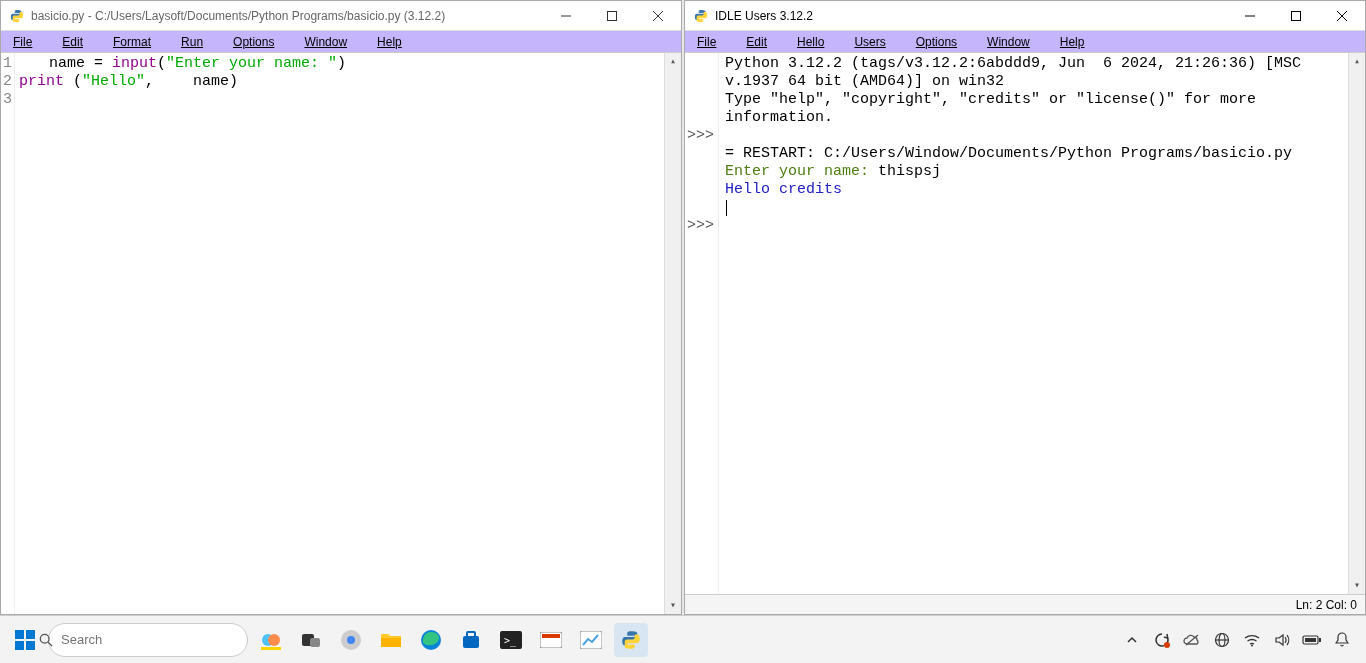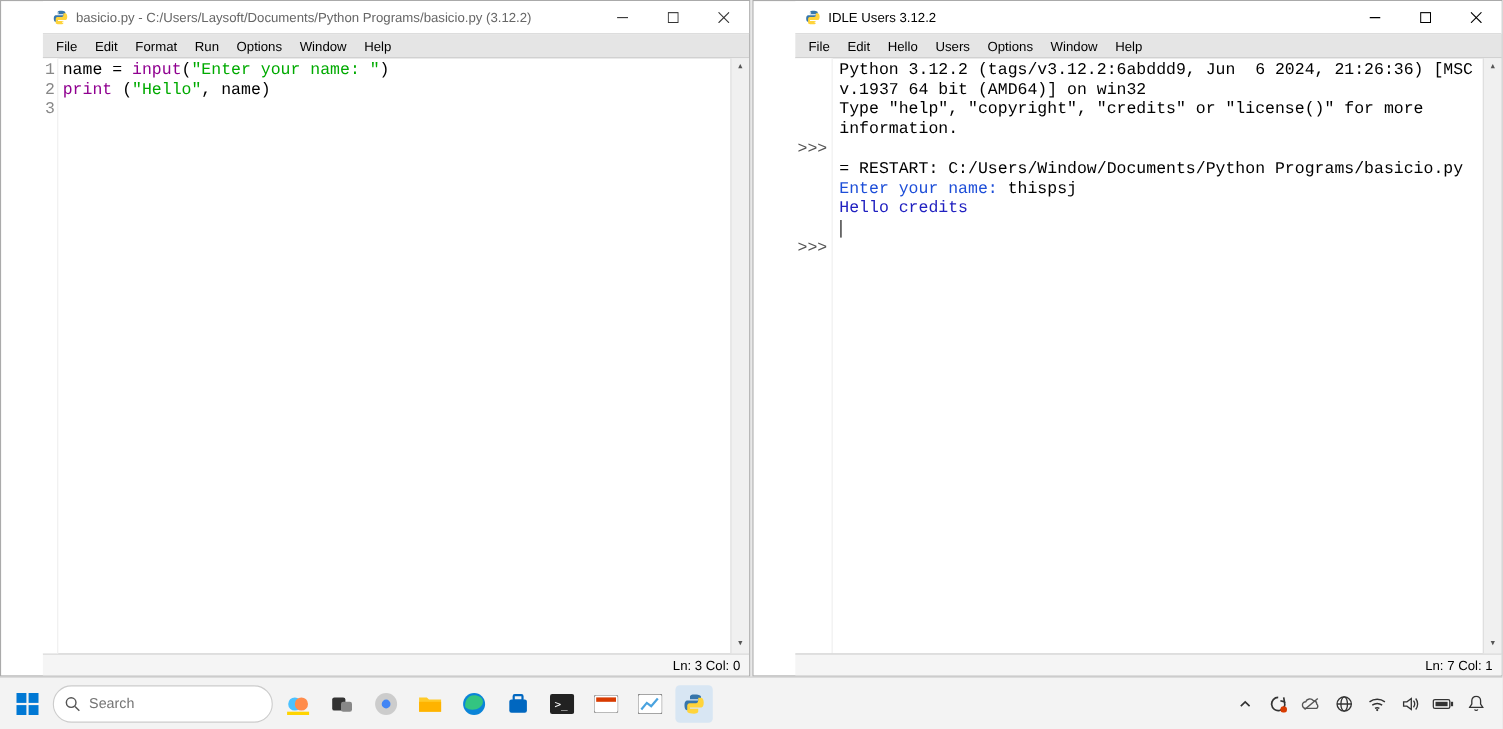--- a/index.html
+++ b/index.html
@@ -1,60 +1,60 @@
 <!DOCTYPE html>
 <html><head>
 <meta charset="utf-8">
 <style>
 * { margin:0; padding:0; box-sizing:border-box; }
 body { font-family:"Segoe UI",Tahoma,sans-serif; font-size:12px; background:#e8e8e8; width:1366px; height:663px; overflow:hidden; position:relative; }
 .desktop { width:100%; height:100%; display:flex; flex-direction:column; }
 .windows-area { flex:1; display:flex; gap:2px; }
 
 
-.window { flex:1; background:#fff; border:1px solid #aaa; display:flex; flex-direction:column; position:relative;padding-left:38px; }
+.window { flex:1; background:#fff; border:1px solid #aaa; display:flex; flex-direction:column; position:relative; }
 .titlebar { height:30px; display:flex; align-items:center; background:#fff; border-bottom:1px solid #ddd; }
 .titlebar-icon { width:16px; height:16px; margin:0 6px 0 8px; display:inline-flex; align-items:center; justify-content:center; }
 .titlebar-text { flex:1; font-size:12px; color:#666; white-space:nowrap; overflow:hidden; }
 .window.active .titlebar-text { color:#000; }
 .win-btns { display:flex; height:100%; }
 .win-btn { width:46px; display:flex; align-items:center; justify-content:center; color:#333; font-size:12px; cursor:default; }
 
 
-.menubar { height:22px; display:flex; align-items:center; background:#e5e5e5; border-bottom:1px solid #ccc; padding:0 4px; gap:0; font-size:12px;}
+.menubar { height:22px; display:flex; align-items:center; background:#c4b5fd; border-bottom:1px solid #ccc; padding:0 4px; gap:14px; font-size:12px;text-decoration:underline;}
 .menu-item { padding:2px 8px; cursor:default; }
 
 
 .editor-body { flex:1; display:flex; font-family:"Courier New",monospace; font-size:15px; line-height:18px; position:relative; }
 .gutter { width:14px; text-align:right; color:#888; padding:2px 2px 0 0; background:#fff; border-right:1px solid #eee; user-select:none;}
 .code { flex:1; padding:2px 0 0 4px; white-space:pre; }
-.tok-name { color:#000; }
+.tok-name { color:#000;margin-left:30px; }
 .tok-op { color:#000; }
 .tok-builtin { color:#900090; }
 .tok-str { color:#00aa00; }
 .scrollbar-v { width:17px; background:#f0f0f0; border-left:1px solid #ddd; position:relative;}
 .scroll-arrow { height:17px; display:flex; align-items:center; justify-content:center; color:#555; font-size:10px;}
 .statusbar { height:20px; border-top:1px solid #ccc; display:flex; align-items:center; justify-content:flex-end; padding:0 8px; font-size:12px; color:#000; background:#f5f5f5;}
 
 
 .shell-body { flex:1; display:flex; font-family:"Courier New",monospace; font-size:15px; line-height:18px; }
 .shell-gutter { width:34px; padding:2px 4px 0 0; text-align:right; color:#555; background:#fff; border-right:1px solid #eee; white-space:pre; user-select:none; }
 .shell-text { flex:1; padding:2px 2px 0 6px; white-space:pre-wrap; }
 .sh-banner { color:#000; }
 .sh-restart { color:#000; }
-.sh-prompt-text { color:#1d4ed8; }
+.sh-prompt-text { color:#4d7c0f; }
 .sh-output { color:#2020c0; }
 .cursor-line { display:inline-block; width:1px; height:16px; background:#000; vertical-align:text-bottom; margin-left:1px;}
 
 
 .taskbar { height:48px; background:#f3f3f3; border-top:1px solid #ccc; display:flex; align-items:center; padding:0 8px; gap:6px;}
 .tb-group { display:flex; align-items:center; gap:6px; }
 .tb-spacer { flex:1; }
 .tb-icon { width:34px; height:34px; display:flex; align-items:center; justify-content:center; border-radius:4px; }
-.search-pill { width:200px; height:34px; background:#fff; border:1px solid #ccc; border-radius:18px; display:flex; align-items:center; padding:0 10px; gap:8px; color:#555;}
+.search-pill { width:200px; height:34px; background:#fff; border:1px solid #ccc; border-radius:18px; display:flex; align-items:center; padding:0 10px; gap:8px; color:#555;justify-content:flex-end;}
 .search-pill input { border:none; outline:none; flex:1; font-size:13px; background:transparent; color:#444;}
 .tray { display:flex; align-items:center; gap:10px; padding-right:6px; color:#333; font-size:14px;}
 .tray-icon { width:20px; height:20px; display:flex; align-items:center; justify-content:center; }
 
 
 svg { display:block; }
 </style>
 </head>
 <body>
 
@@ -105,23 +105,20 @@
             <div>3</div>
           </div>
      <div class="code"><div><span class="tok-name">name</span><span class="tok-op"> = </span><span class="tok-builtin">input</span><span class="tok-op">(</span><span class="tok-str">"Enter your name: "</span><span class="tok-op">)</span></div><div><span class="tok-builtin">print</span><span> </span><span class="tok-op">(</span><span class="tok-str">"Hello"</span><span class="tok-op">, </span><span class="tok-name">name</span><span class="tok-op">)</span></div><div></div></div>
      <div class="scrollbar-v">
        <div class="scroll-arrow">▴</div>
        <div style="position:absolute;bottom:0;width:100%">
               <div class="scroll-arrow">▾</div>
             </div>
      </div>
    </div>
-   <div class="statusbar">
-          <span>Ln: 3   Col: 0</span>
-        </div>
   </div>
 
   <div class="window active">
    <div class="titlebar">
     <span class="titlebar-icon">
       <svg width="14" height="14" viewBox="0 0 32 32">
               <path fill="#3776ab" d="M16 2c-6 0-6 3-6 3v4h12v2H6s-4 0-4 7 4 7 4 7h4v-4s0-4 4-4h8s4 0 4-4V5s0-3-10-3zM11 5a1.5 1.5 0 1 1 0 3 1.5 1.5 0 0 1 0-3z"></path>
               <path fill="#ffd43b" d="M16 30c6 0 6-3 6-3v-4H10v-2h16s4 0 4-7-4-7-4-7h-4v4s0 4-4 4H10s-4 0-4 4v8s0 3 10 3zm5-3a1.5 1.5 0 1 1 0-3 1.5 1.5 0 0 1 0 3z"></path>
             </svg>
     </span>
@@ -164,21 +161,21 @@
 <span class="sh-output">Hello credits</span>
 <span><span class="cursor-line"></span></span></div>
      <div class="scrollbar-v">
        <div class="scroll-arrow">▴</div>
        <div style="position:absolute;bottom:0;width:100%">
               <div class="scroll-arrow">▾</div>
             </div>
      </div>
    </div>
    <div class="statusbar">
-          <span>Ln: 7   Col: 1</span>
+          <span>Ln: 2   Col: 0</span>
         </div>
   </div>
 
  </div>
 
  <div class="taskbar">
   <div class="tb-group">
     <div class="tb-icon">
       <svg width="22" height="22" viewBox="0 0 22 22">
             <rect x="1" y="1" width="9" height="9" fill="#0078d4"></rect>

